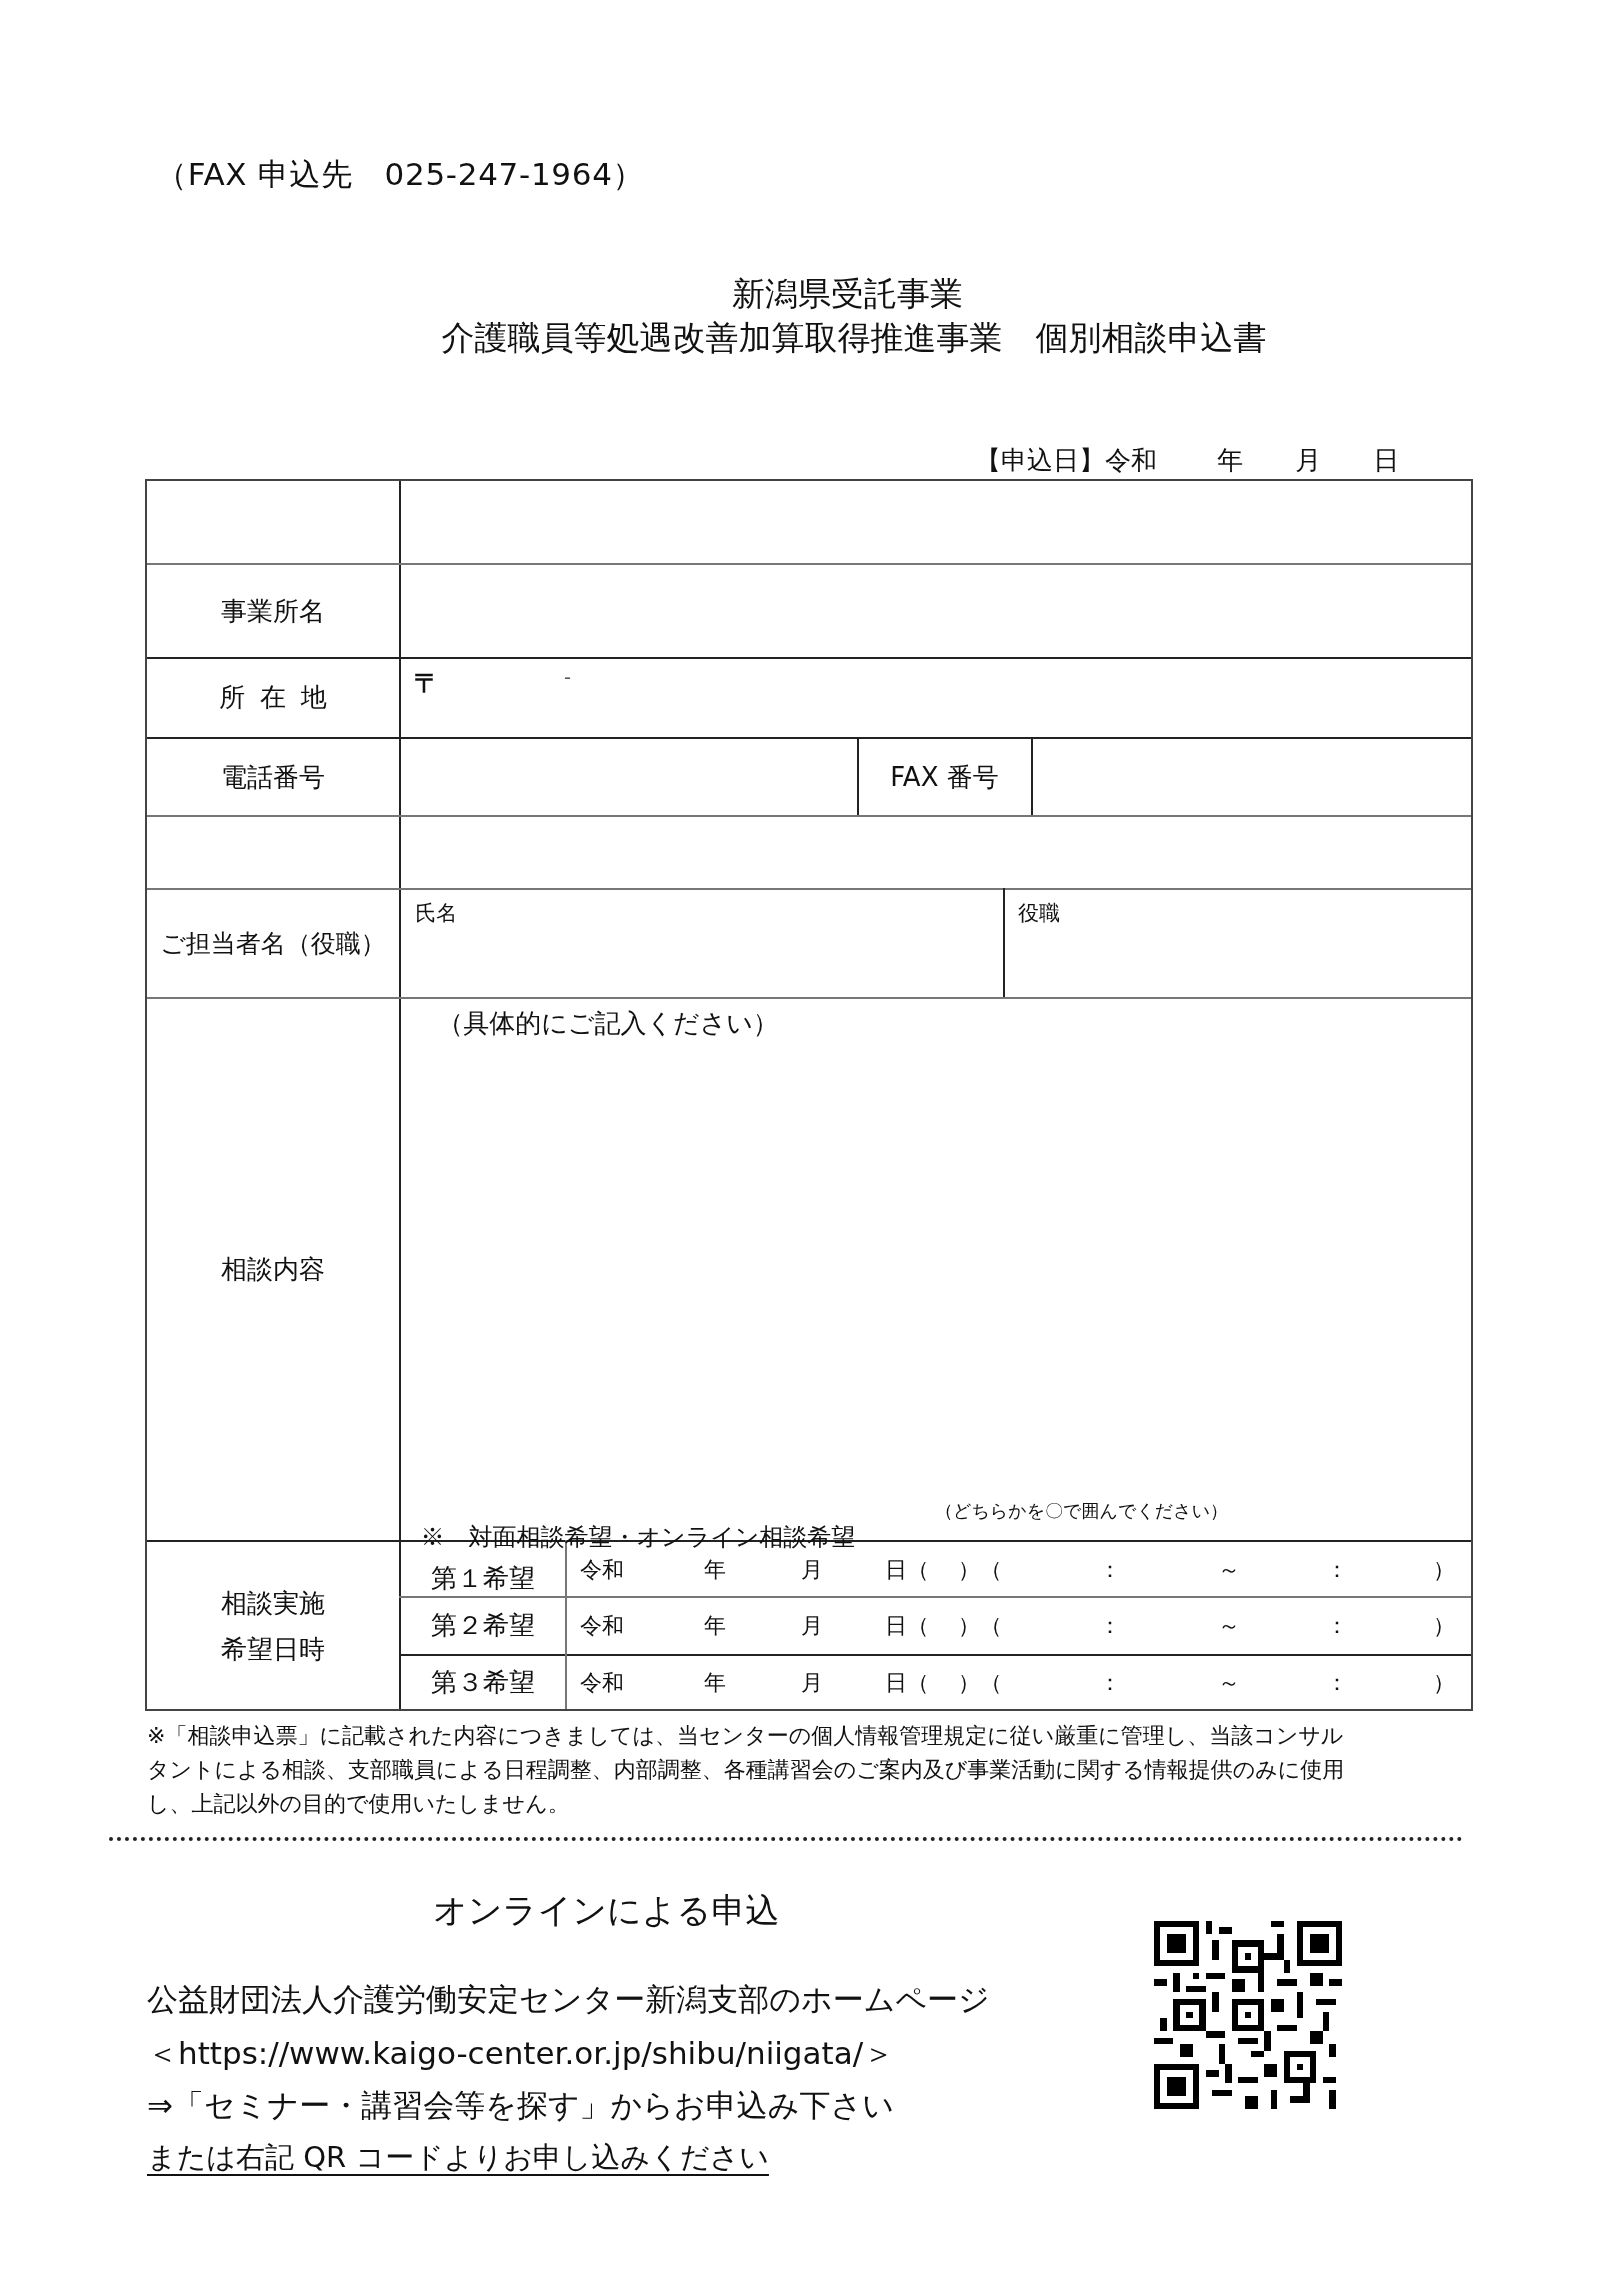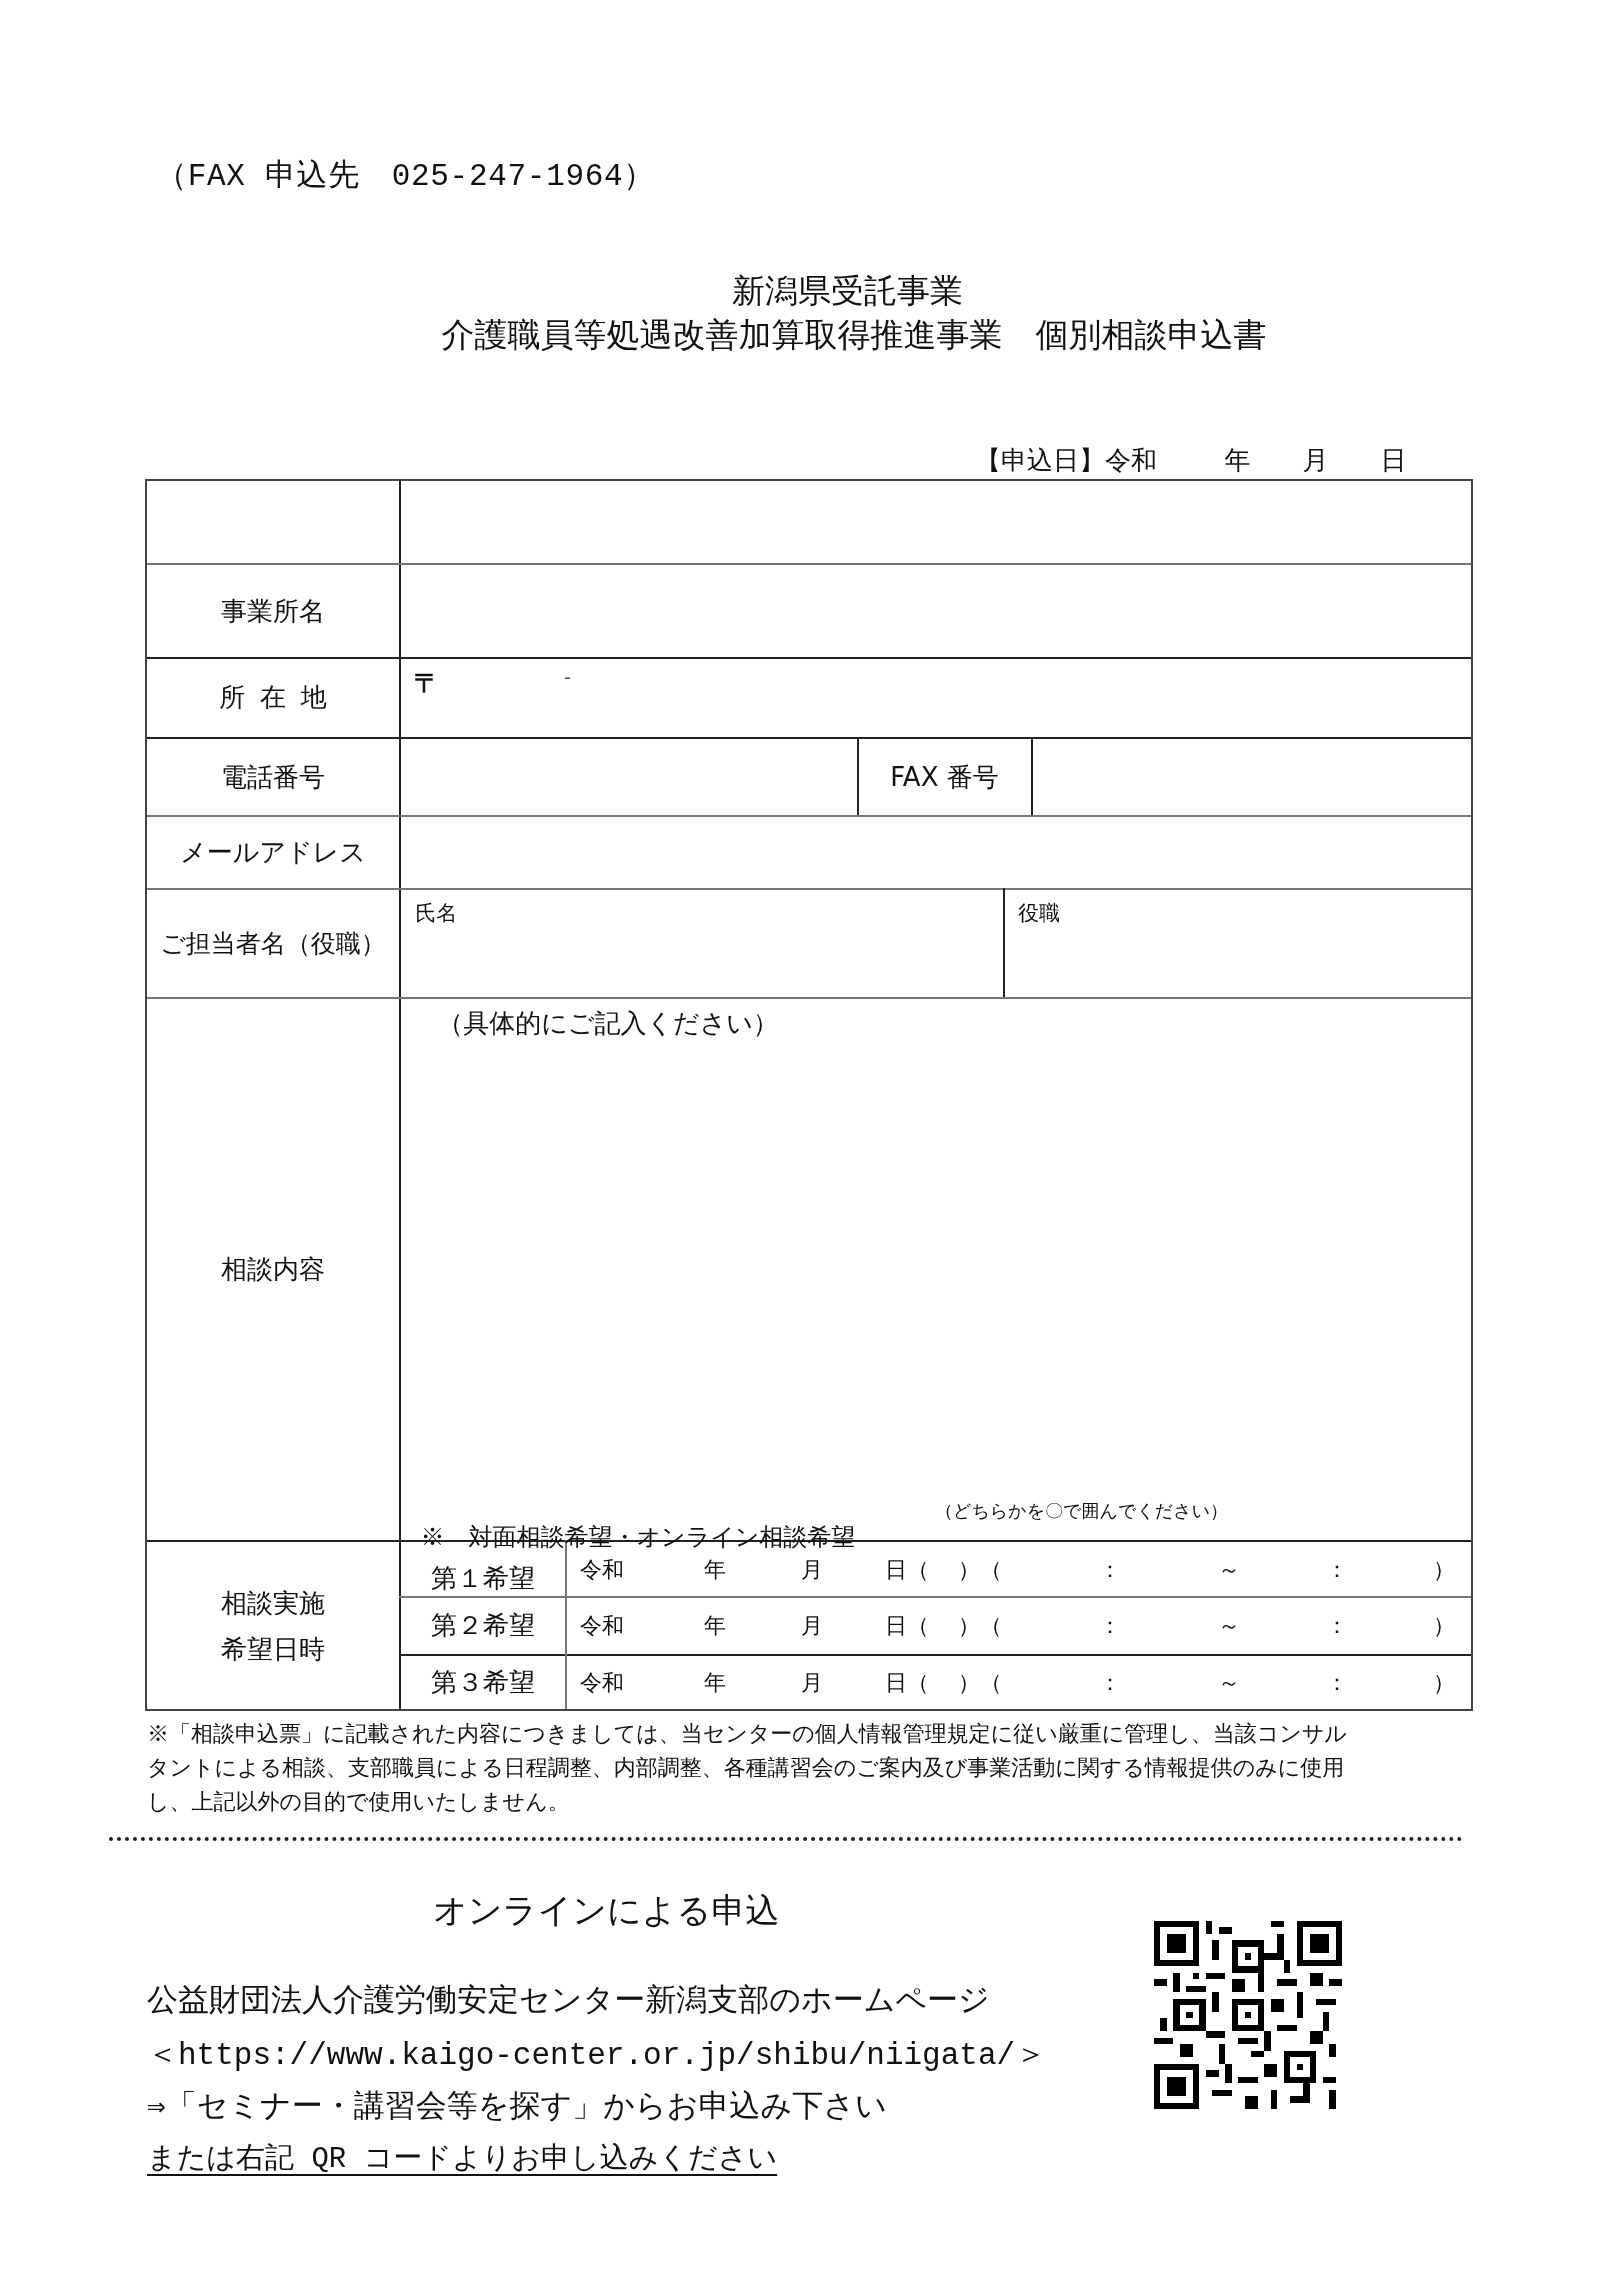--- a/index.html
+++ b/index.html
@@ -1,18 +1,18 @@
 <!DOCTYPE html>
 <html style="font-size:10.4px"><head>
 <meta charset="utf-8">
 <style>
   html, body { margin:0; padding:0; background:#ffffff; }
   body { width:1617px; height:2284px; position:relative; overflow:hidden;
          font-family:"DejaVu Sans","Liberation Sans",sans-serif; color:#111; }
-  .abs { position:absolute;font-family:Liberation Mono, monospace; }
+  .abs { position:absolute; }
   .fax-header { left:156px; top:154px; font-size:31px; letter-spacing:0.7px; white-space:pre; }
   .title { left:0; width:1617px; text-align:center; font-size:33px; line-height:44px; }
   .title1 { top:272px; padding-left:78px; box-sizing:border-box;text-align:center; }
   .title2 { top:316px; padding-left:91px; box-sizing:border-box; white-space:pre; }
   .apply-date { left:975px; top:443px; font-size:26px; white-space:pre; }
 
   
   .tbl { position:absolute; left:145px; top:479px; width:1328px; height:1232px;
          border:2px solid #444; box-sizing:border-box; }
   .hline { position:absolute; height:0; border-top:2px solid #222; }
@@ -71,21 +71,20 @@
   <div class="field" style="left:254px; top:178px; width:1070px; height:77px;">
     <span class="cell-text" style="left:13px; top:6.5px; font-size:26px; font-weight:bold;">〒</span>
     <span class="cell-text" style="left:163px; top:6.5px; font-size:19.5px; color:#555;">-</span>
   </div>
 
   <div class="cell-label" style="left:0; top:258px; width:252px; height:76px;">電話番号</div>
   <div class="field" style="left:254px; top:258px; width:456px; height:76px;"></div>
   <div class="cell-label" style="left:712px; top:258px; width:171px; height:76px;">FAX 番号</div>
   <div class="field" style="left:885px; top:258px; width:438px; height:76px;"></div>
 
-  <div class="cell-label" style="left:0; top:336px; width:252px; height:71px;">メールアドレス</div>
   <div class="field" style="left:254px; top:336px; width:1070px; height:71px;"></div>
 
   <div class="cell-label" style="left:0; top:409px; width:252px; height:107px; font-size:25px;">ご担当者名（役職）</div>
   <div class="field" style="left:858px; top:409px; width:466px; height:107px;">
     <span class="cell-text tiny" style="left:13px; top:9px; font-size:21px;">役職</span>
   </div>
   <div class="field" style="left:254px; top:409px; width:602px; height:107px;">
     <span class="cell-text tiny" style="left:14.3px; top:9px; font-size:21px;">氏名</span>
   </div>
 

